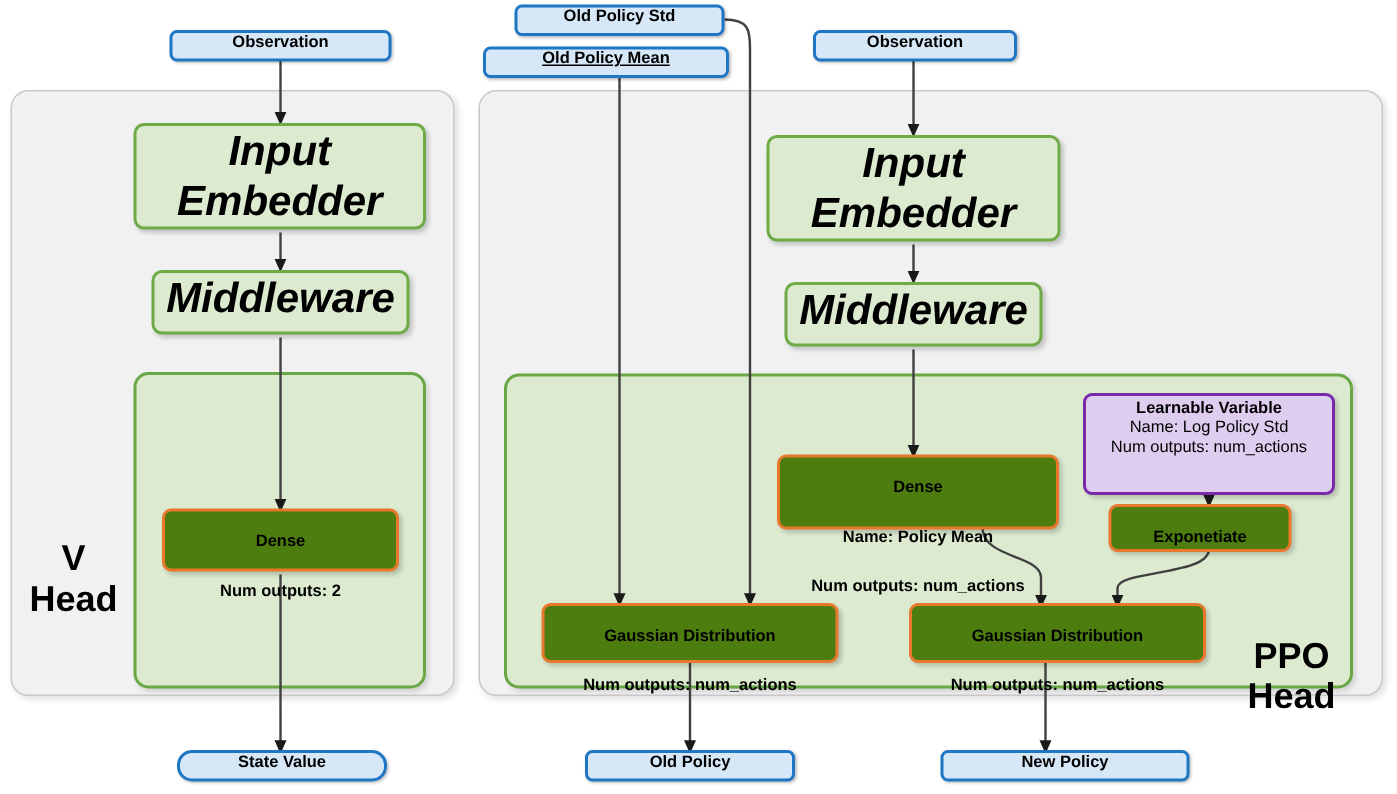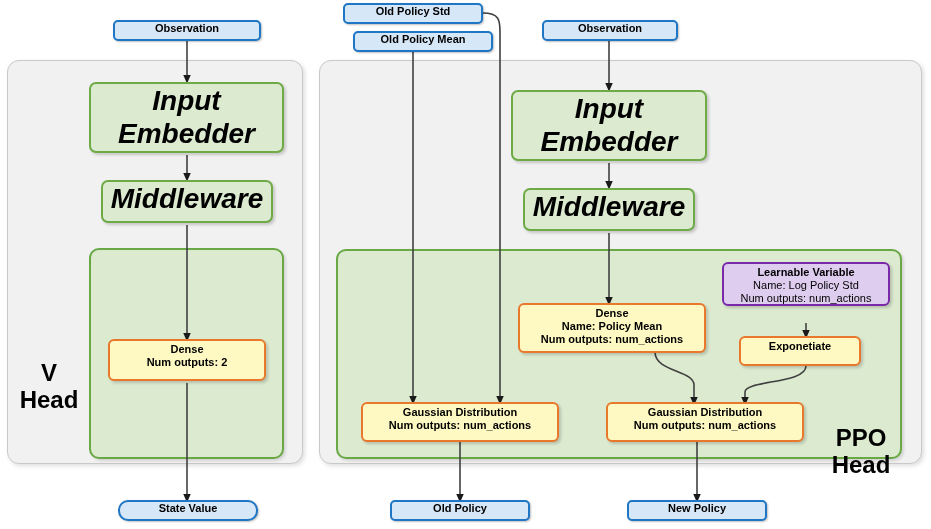--- a/index.html
+++ b/index.html
@@ -61,27 +61,28 @@
     background: #dcead0;
     border: 2px solid #6eaa46;
     border-radius: 7px;
     color: #000;
     font-weight: bold;
     box-shadow: 2px 2px 3px rgba(0,0,0,0.18);
   }
   .green-block.big { font-size: 28px; font-style: italic; }
   
   .orange-block {
-    background: #fef9c3;
+    background: #4d7c0f;
     border: 2px solid #e8792c;
     border-radius: 6px;
     color: #000;
     font-size: 11px;
     box-shadow: 2px 2px 3px rgba(0,0,0,0.18);
-    padding: 2px 4px;
+    padding: 14px 4px;
+    gap: 20px;
   }
   .orange-block .title { font-weight: bold; }
   .orange-block .sub { font-weight: bold; }
   
   .purple-block {
     background: #dfcdf0;
     border: 2px solid #7a29ab;
     border-radius: 6px;
     color: #000;
     font-size: 11px;
@@ -159,21 +160,21 @@
   </svg>
 
   <div class="node io" style="left:113px; top:20px; width:148px; height:21px;">
     <span>Observation</span>
   </div>
 
   <div class="node io" style="left:343px; top:3px; width:140px; height:21px;">
     <span>Old Policy Std</span>
   </div>
 
-  <div class="node io" style="left:353px; top:31px; width:140px; height:21px;">
+  <div class="node io" style="left:322px; top:31px; width:164px; height:21px;text-decoration:underline;">
     <span>Old Policy Mean</span>
   </div>
 
   <div class="node io" style="left:542px; top:20px; width:136px; height:21px;">
     <span>Observation</span>
   </div>
 
   <div class="node green-block big" style="left:89px; top:82px; width:195px; height:71px;">
     <span>Input Embedder</span>
   </div>
@@ -199,21 +200,21 @@
   <div class="node green-block big" style="left:523px; top:188px; width:172px; height:43px;">
     <span>Middleware</span>
   </div>
 
   <div class="node orange-block" style="left:518px; top:303px; width:188px; height:50px;">
     <span class="title">Dense</span>
     <span class="sub">Name: Policy Mean</span>
     <span class="sub">Num outputs: num_actions</span>
   </div>
 
-  <div class="node purple-block" style="left:722px; top:262px; width:168px; height:44px;">
+  <div class="node purple-block" style="left:722px; top:262px; width:168px; height:68px;">
     <span class="title">Learnable Variable</span>
     <span>Name: Log Policy Std</span>
     <span>Num outputs: num_actions</span>
   </div>
 
   <div class="node orange-block" style="left:739px; top:336px; width:122px; height:30px; font-weight:bold;">
     <span>Exponetiate</span>
   </div>
 
   <div class="node orange-block" style="left:361px; top:402px; width:198px; height:40px;">
@@ -232,17 +233,17 @@
   </div>
 
   <div class="node io" style="left:118px; top:500px; width:140px; height:21px;border-radius:10px;">
     <span>State Value</span>
   </div>
 
   <div class="node io" style="left:390px; top:500px; width:140px; height:21px;">
     <span>Old Policy</span>
   </div>
 
-  <div class="node io" style="left:627px; top:500px; width:140px; height:21px;">
+  <div class="node io" style="left:627px; top:500px; width:166px; height:21px;">
     <span>New Policy</span>
   </div>
 
 </div>
 
 </body></html>

